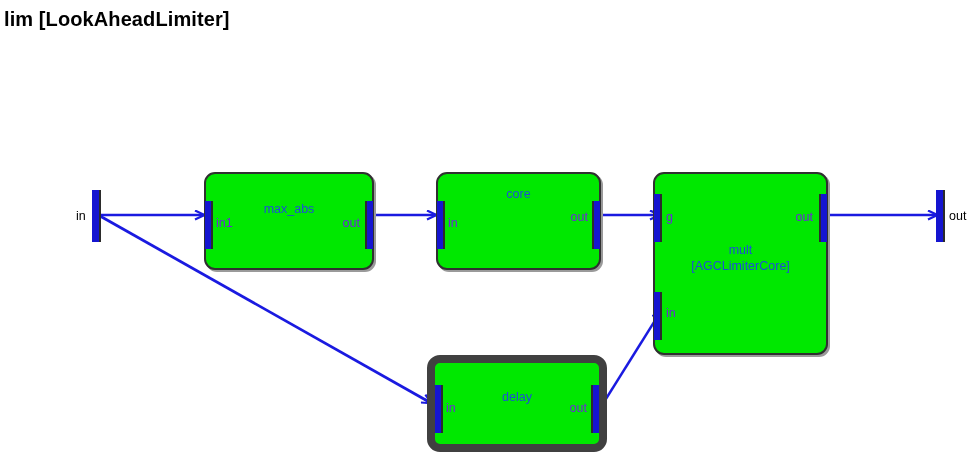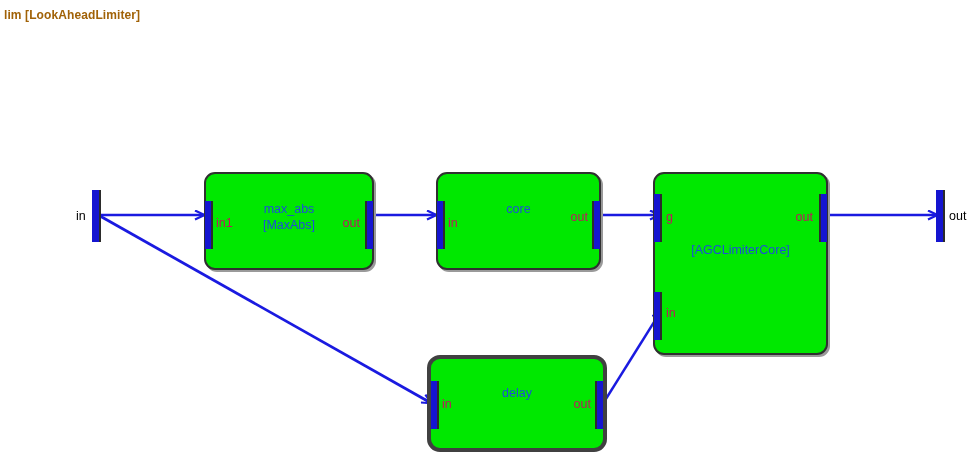--- a/index.html
+++ b/index.html
@@ -15,23 +15,23 @@
     position: relative;
     width: 973px;
     height: 459px;
     background: #ffffff;
     overflow: hidden;
   }
   #diagram-title {
     position: absolute;
     left: 4px;
     top: 8px;
-    font-size: 12px;
+    font-size: 20px;
     font-weight: 600;
-    color: #a16207;
+    color: #000000;
     letter-spacing: 0.1px;
     white-space: nowrap;
   }
 
   
   #wires {
     position: absolute;
     left: 0; top: 0;
     width: 973px;
     height: 459px;
@@ -40,21 +40,21 @@
   
   .block {
     position: absolute;
     box-sizing: border-box;
     background: #00e800;
     border: 2px solid #303030;
     border-radius: 11px;
     box-shadow: 2px 2px 0 0 #9a9a9a;
   }
   .block.selected {
-    border: 4px solid #404040;
+    border: 8px solid #404040;
     box-shadow: none;
     border-radius: 13px;
   }
   .block-label {
     position: absolute;
     left: 0;
     right: 0;
     text-align: center;
     font-size: 12.5px;
     color: #1d4ed8;
@@ -73,21 +73,21 @@
     border-right: 2px solid #2b2b2b;
     box-sizing: border-box;
   }
   .port.right {
     border-right: none;
     border-left: 2px solid #2b2b2b;
   }
   .port-name {
     position: absolute;
     font-size: 12.5px;
-    color: #be185d;
+    color: #6d28d9;
     white-space: nowrap;
     line-height: 13px;
   }
 
   
   .terminal {
     position: absolute;
     width: 9px;
     background: #1515d0;
     border-right: 2px solid #2b2b2b;
@@ -129,40 +129,40 @@
 
   <div class="terminal" style="left:92px; top:190px; height:52px;"></div>
   <div class="terminal-label" style="left:76px; top:209px;">in</div>
 
   <div class="terminal" style="left:936px; top:190px; height:52px;"></div>
   <div class="terminal-label" style="left:949px; top:209px;">out</div>
 
   <div class="block" style="left:204px; top:172px; width:170px; height:98px;">
     <div class="block-label" style="top:27px;">
       <span class="l1">max_abs</span>
-      <span class="l2">[MaxAbs]</span>
     </div>
     <div class="port" style="left:-1px; top:27px; height:48px;"></div>
     <div class="port-name" style="left:10px; top:43px;">in1</div>
     <div class="port right" style="right:-1px; top:27px; height:48px;"></div>
     <div class="port-name" style="right:12px; top:43px;">out</div>
   </div>
 
   <div class="block" style="left:436px; top:172px; width:165px; height:98px;">
-    <div class="block-label" style="top:27px;">
+    <div class="block-label" style="top:12px;">
       <span class="l1">core</span>
     </div>
     <div class="port" style="left:-1px; top:27px; height:48px;"></div>
     <div class="port-name" style="left:10px; top:43px;">in</div>
     <div class="port right" style="right:-1px; top:27px; height:48px;"></div>
     <div class="port-name" style="right:11px; top:37px;">out</div>
   </div>
 
   <div class="block" style="left:653px; top:172px; width:175px; height:183px;">
     <div class="block-label" style="top:68px;">
+      <span class="l1">mult</span>
       <span class="l2">[AGCLimiterCore]</span>
     </div>
     <div class="port" style="left:-1px; top:20px; height:48px;"></div>
     <div class="port-name" style="left:11px; top:37px;">g</div>
     <div class="port" style="left:-1px; top:118px; height:48px;"></div>
     <div class="port-name" style="left:11px; top:133px;">in</div>
     <div class="port right" style="right:-1px; top:20px; height:48px;"></div>
     <div class="port-name" style="right:13px; top:37px;">out</div>
   </div>
 

